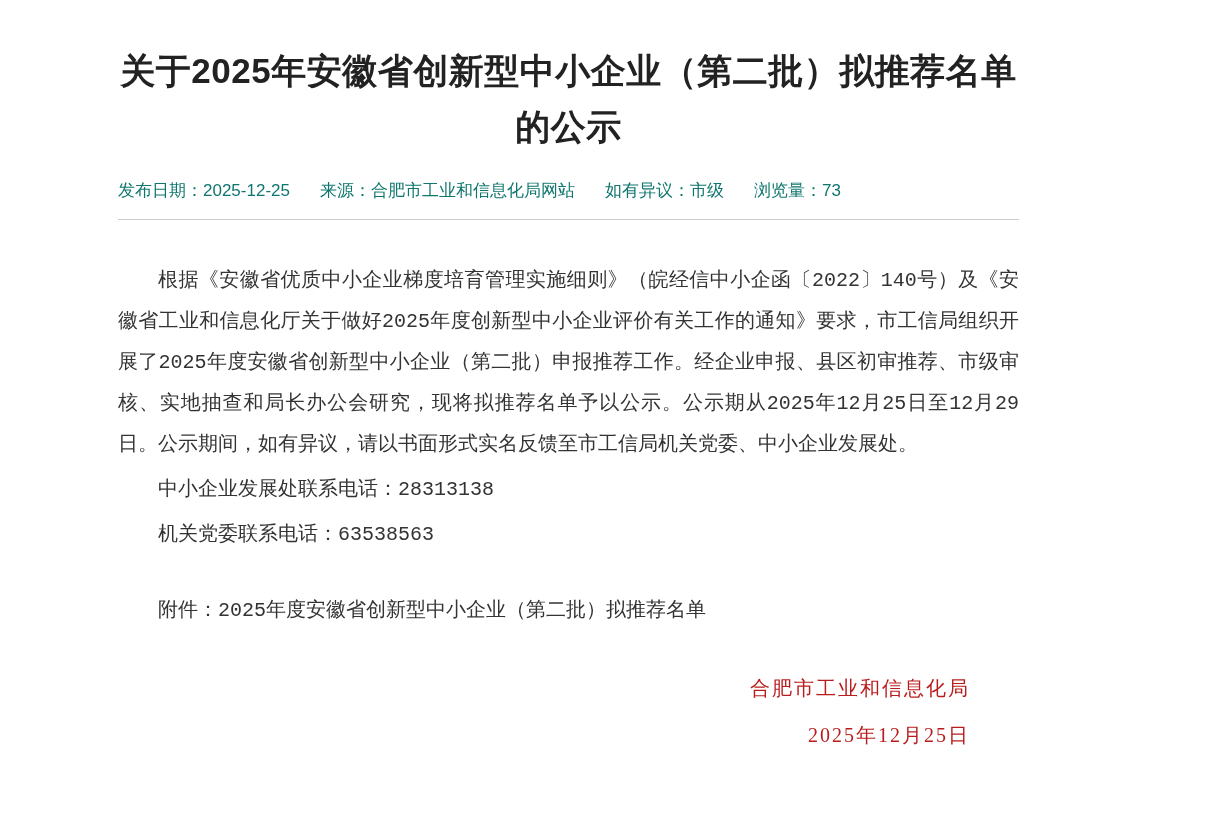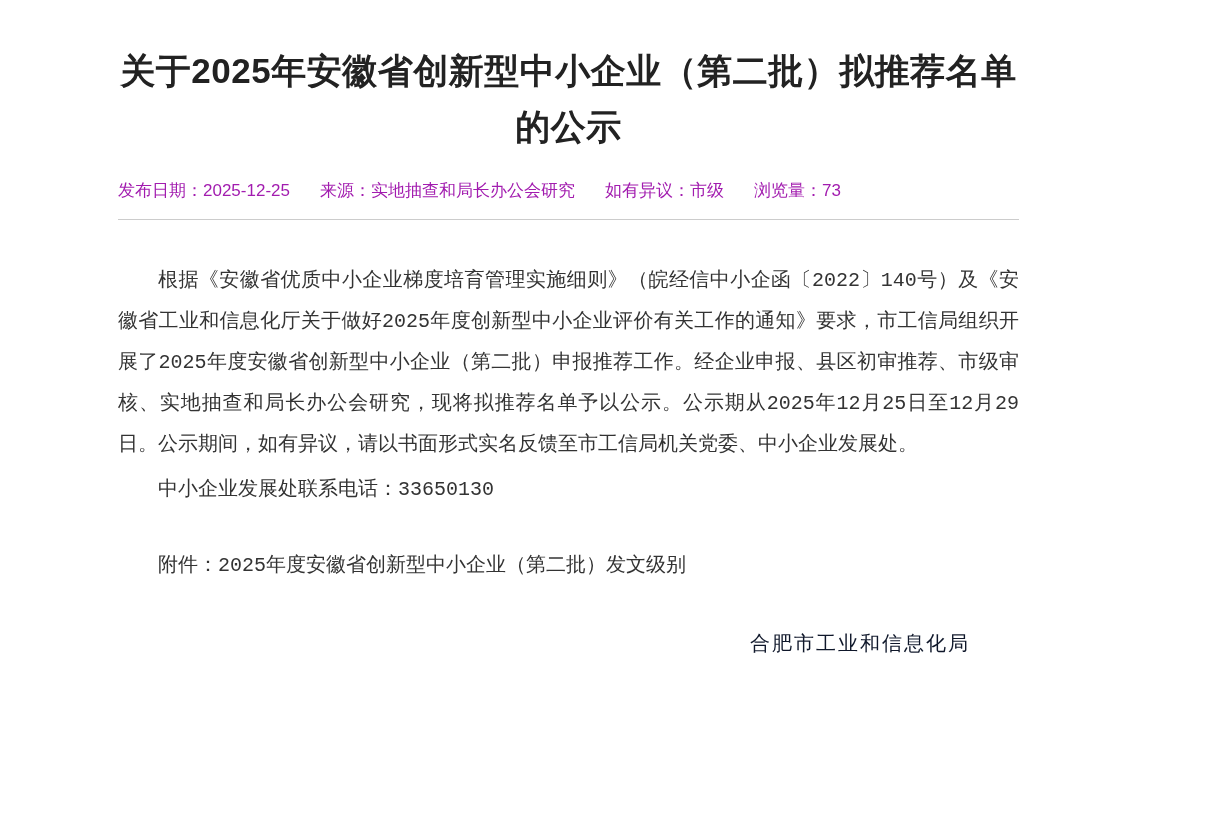--- a/index.html
+++ b/index.html
@@ -30,21 +30,21 @@
       letter-spacing: 0.5px;
     }
     .meta-bar {
       margin-top: 24px;
       display: flex;
       flex-wrap: nowrap;
       align-items: baseline;
       column-gap: 30px;
       font-size: 17px;
       line-height: 24px;
-      color: #a21caf;
+      color: #0f766e;
       font-family: "Liberation Sans", sans-serif;
     }
     .meta-item { white-space: nowrap; }
     .divider {
       margin-top: 16px;
       border: none;
       border-top: 1px solid #cccccc;
       height: 0;
       width: 901px;
     }
@@ -60,52 +60,54 @@
     }
     .body-paragraph {
       text-align: justify;
     }
     .contact-line { margin-top: 4px; }
     .attachment-line { margin-top: 35px; }
     .signature {
       font-family: "Liberation Serif", "DejaVu Serif", serif;
       font-size: 20px;
       line-height: 41px;
-      color: #0f172a;
+      color: #b91c1c;
       text-align: right;
       padding-right: 49px;
       letter-spacing: 2px;
     }
     .signature .org { margin-top: 37px; }
     .signature .date { margin-top: 6px; }
   </style>
 </head>
 <body>
 
 <div class="page">
   <div class="content">
 
     <h1 class="doc-title">关于2025年安徽省创新型中小企业（第二批）拟推荐名单的公示</h1>
 
     <div class="meta-bar">
       <div class="meta-item"><span>发布日期：</span><span>2025-12-25</span></div>
-      <div class="meta-item"><span>来源：</span><span>实地抽查和局长办公会研究</span></div>
+      <div class="meta-item"><span>来源：</span><span>合肥市工业和信息化局网站</span></div>
       <div class="meta-item"><span>如有异议：</span><span>市级</span></div>
       <div class="meta-item"><span>浏览量：</span><span>73</span></div>
     </div>
 
     <hr class="divider">
 
     <div class="article">
       <p class="body-paragraph">根据《安徽省优质中小企业梯度培育管理实施细则》（皖经信中小企函〔2022〕140号）及《安徽省工业和信息化厅关于做好2025年度创新型中小企业评价有关工作的通知》要求，市工信局组织开展了2025年度安徽省创新型中小企业（第二批）申报推荐工作。经企业申报、县区初审推荐、市级审核、实地抽查和局长办公会研究，现将拟推荐名单予以公示。公示期从2025年12月25日至12月29日。公示期间，如有异议，请以书面形式实名反馈至市工信局机关党委、中小企业发展处。</p>
 
-      <p class="contact-line">中小企业发展处联系电话：33650130</p>
+      <p class="contact-line">中小企业发展处联系电话：28313138</p>
 
+      <p class="contact-line">机关党委联系电话：63538563</p>
 
-      <p class="attachment-line">附件：2025年度安徽省创新型中小企业（第二批）发文级别</p>
+      <p class="attachment-line">附件：2025年度安徽省创新型中小企业（第二批）拟推荐名单</p>
     </div>
 
     <div class="signature">
       <div class="org">合肥市工业和信息化局</div>
+      <div class="date">2025年12月25日</div>
     </div>
 
   </div>
 </div>
 
 </body></html>

